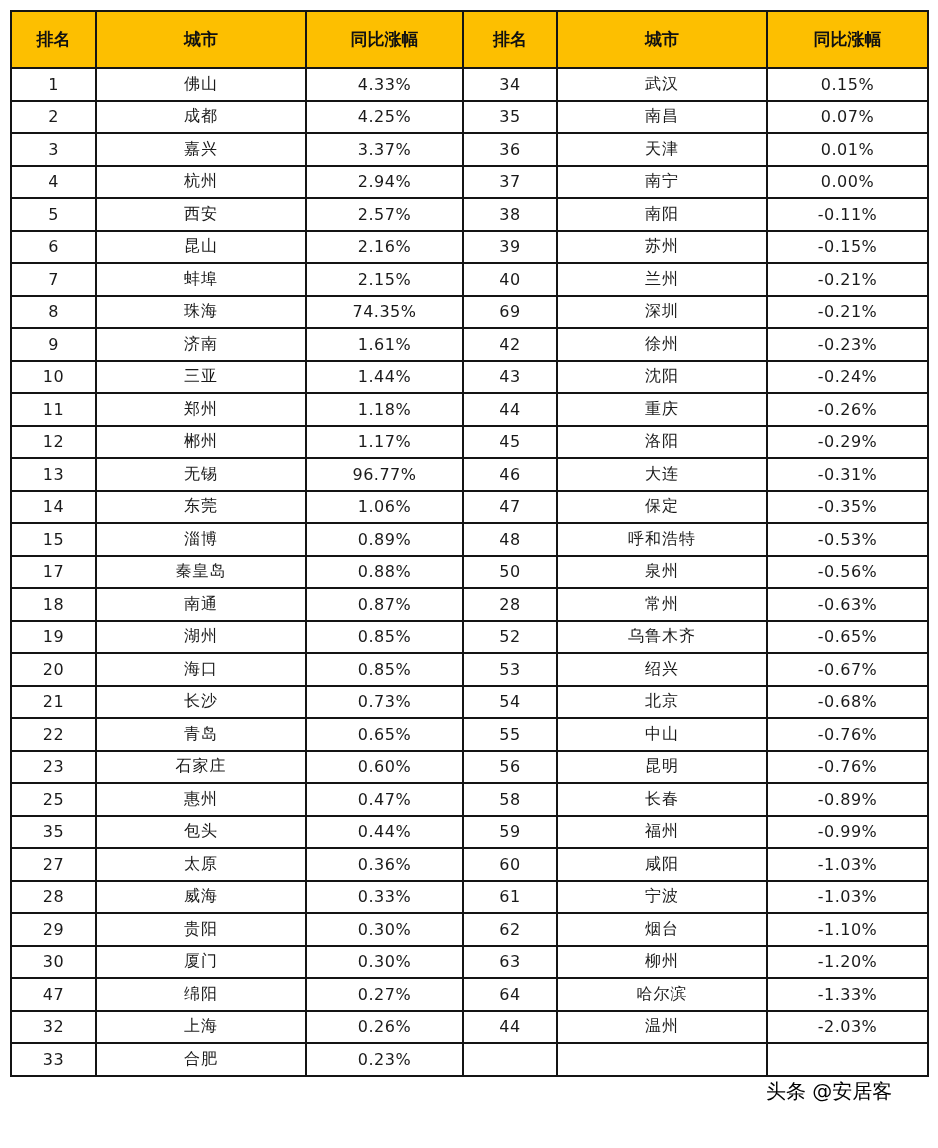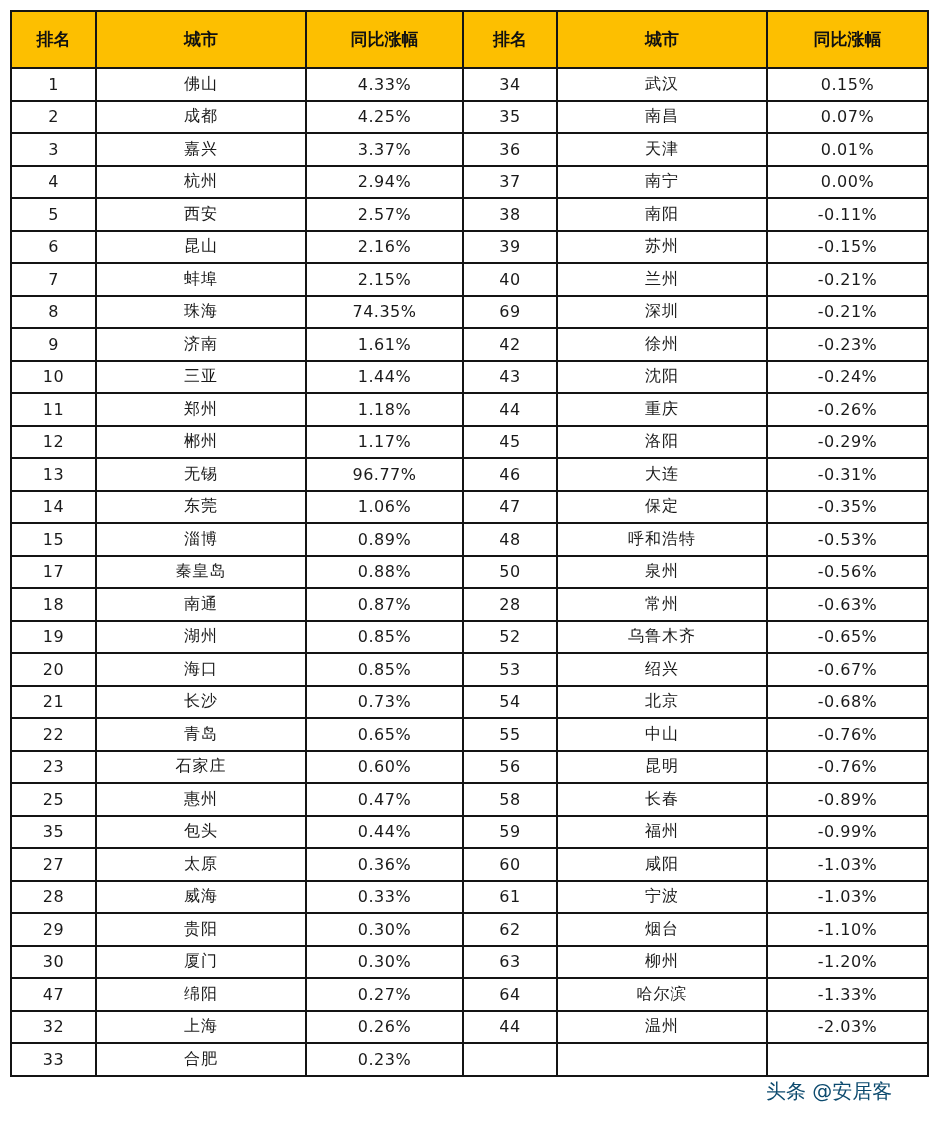--- a/index.html
+++ b/index.html
@@ -29,21 +29,21 @@
   .rank-table th {
     background: #fdbf00; font-weight: bold; font-size: 17px; color: #111;
   }
   .rank-table tbody tr { height: 32.5px; }
   .rank-table td { font-size: 16px; background: #ffffff; }
   .rank-table td.rank { letter-spacing: 0.5px; }
   .rank-table td.city { letter-spacing: 1px; }
   .rank-table td.chg  { letter-spacing: 0.5px; }
   .watermark {
     position: absolute; left: 766px; top: 1078px;
-    font-size: 20px; color: #0c4a6e; letter-spacing: 0px;
+    font-size: 20px; color: #000000; letter-spacing: 0px;
     text-shadow: 0 0 2px #fff, 0 0 2px #fff;
     white-space: nowrap;
   }
 </style>
 </head>
 <body>
 
 <table class="rank-table">
   <colgroup>
     <col class="c-rank">

